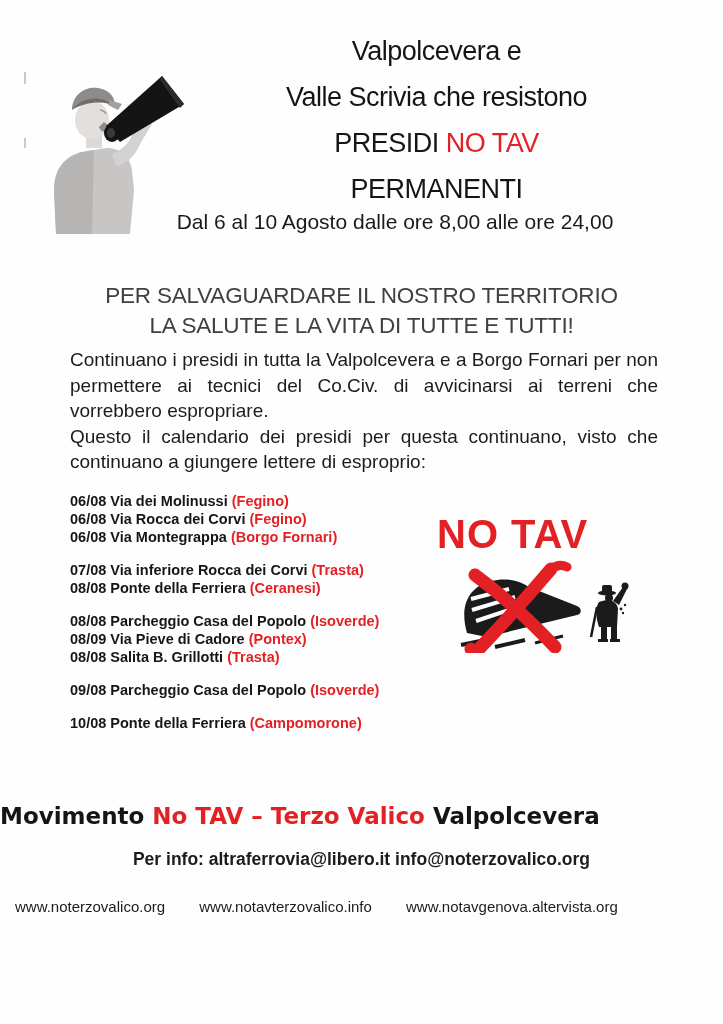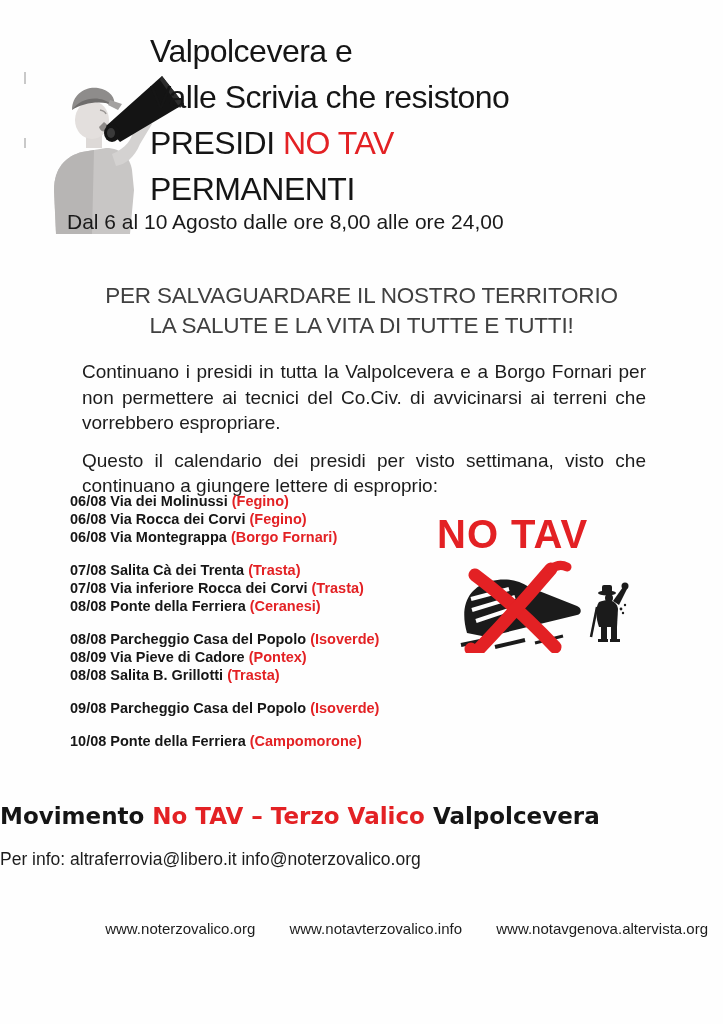--- a/index.html
+++ b/index.html
@@ -7,48 +7,48 @@
     position:relative;
     width:723px;height:1024px;
     background:#fefefe;
     margin:0 auto;
     overflow:hidden;
     font-family:"Liberation Sans", sans-serif;
     color:#161616;
   }
   
   #megaphone-art{position:absolute;left:34px;top:70px;width:152px;height:164px;}
-  #title-block{position:absolute;left:150px;top:28px;width:573px;
-    font-size:32px;line-height:46px;letter-spacing:-0.5px;color:#151515;}
+  #title-block{position:absolute;left:150px;top:28px;width:573px;text-align:center;
+    font-size:27px;line-height:46px;letter-spacing:-0.5px;color:#151515;}
   .red{color:#e32124;}
-  #date-line{position:absolute;left:67px;top:210px;width:656px;
+  #date-line{position:absolute;left:67px;top:210px;width:656px;text-align:center;
     font-size:21px;color:#1a1a1a;}
   
   #subtitle{position:absolute;left:0;top:281px;width:723px;text-align:center;
     font-size:22.5px;line-height:30px;color:#404040;letter-spacing:-0.2px;}
   
   #body-text{position:absolute;left:70px;top:347px;width:588px;
     font-size:19px;line-height:25.5px;color:#1c1c1c;text-align:justify;}
-  #body-text p{margin:12px;}
+  #body-text p{margin:0;}
   
   #schedule{position:absolute;left:70px;top:492px;font-weight:bold;
     font-size:14.5px;line-height:18px;color:#161616;}
   .sched-group{margin-bottom:15px;}
   .sched-item .loc{color:#e32124;}
   
   #logo-block{position:absolute;left:437px;top:513px;width:230px;}
   #logo-text{font-size:40px;font-weight:bold;color:#e32124;letter-spacing:1px;
     line-height:42px;}
   #train-art{margin-left:14px;margin-top:2px;}
   
   #movement-line{position:absolute;left:0;top:803px;width:723px;text-align:left;
     font-family:"DejaVu Sans", sans-serif;font-size:23px;font-weight:bold;color:#151515;}
-  #info-line{position:absolute;left:0;top:849px;width:723px;
-    font-size:17.5px;color:#1c1c1c;}
-  #websites-line{position:absolute;left:0;top:920px;width:723px;text-align:right;
+  #info-line{position:absolute;left:0;top:849px;width:723px;text-align:center;
+    font-size:17.5px;color:#1c1c1c;font-weight:bold;}
+  #websites-line{position:absolute;left:0;top:898px;width:723px;text-align:left;
     font-size:15px;color:#1c1c1c;}
   #websites-line span{margin:0 15px;}
   
   .scan-mark{position:absolute;width:2px;background:#c9c9c9;}
 </style>
 </head>
 <body>
 
 <div id="page">
 
@@ -88,31 +88,30 @@
 
   <div id="date-line">Dal 6 al 10 Agosto dalle ore 8,00 alle ore 24,00</div>
 
   <div id="subtitle">
     <div>PER SALVAGUARDARE IL NOSTRO TERRITORIO</div>
     <div>LA SALUTE E LA VITA DI TUTTE E TUTTI!</div>
   </div>
 
   <div id="body-text">
     <p>Continuano i presidi in tutta la Valpolcevera e a Borgo Fornari per non permettere ai tecnici del Co.Civ. di avvicinarsi ai terreni che vorrebbero espropriare.</p>
-    <p>Questo il calendario dei presidi per visto settimana, visto che continuano a giungere lettere di esproprio:</p>
+    <p>Questo il calendario dei presidi per questa continuano, visto che continuano a giungere lettere di esproprio:</p>
   </div>
 
   <div id="schedule">
     <div class="sched-group">
       <div class="sched-item"><span>06/08 Via dei Molinussi </span><span class="loc">(Fegino)</span></div>
       <div class="sched-item"><span>06/08 Via Rocca dei Corvi </span><span class="loc">(Fegino)</span></div>
       <div class="sched-item"><span>06/08 Via Montegrappa </span><span class="loc">(Borgo Fornari)</span></div>
     </div>
     <div class="sched-group">
-      <div class="sched-item"><span>07/08 Salita Cà dei Trenta </span><span class="loc">(Trasta)</span></div>
       <div class="sched-item"><span>07/08 Via inferiore Rocca dei Corvi </span><span class="loc">(Trasta)</span></div>
       <div class="sched-item"><span>08/08 Ponte della Ferriera </span><span class="loc">(Ceranesi)</span></div>
     </div>
     <div class="sched-group">
       <div class="sched-item"><span>08/08 Parcheggio Casa del Popolo </span><span class="loc">(Isoverde)</span></div>
       <div class="sched-item"><span>08/09 Via Pieve di Cadore </span><span class="loc">(Pontex)</span></div>
       <div class="sched-item"><span>08/08 Salita B. Grillotti </span><span class="loc">(Trasta)</span></div>
     </div>
     <div class="sched-group">
       <div class="sched-item"><span>09/08 Parcheggio Casa del Popolo </span><span class="loc">(Isoverde)</span></div>

